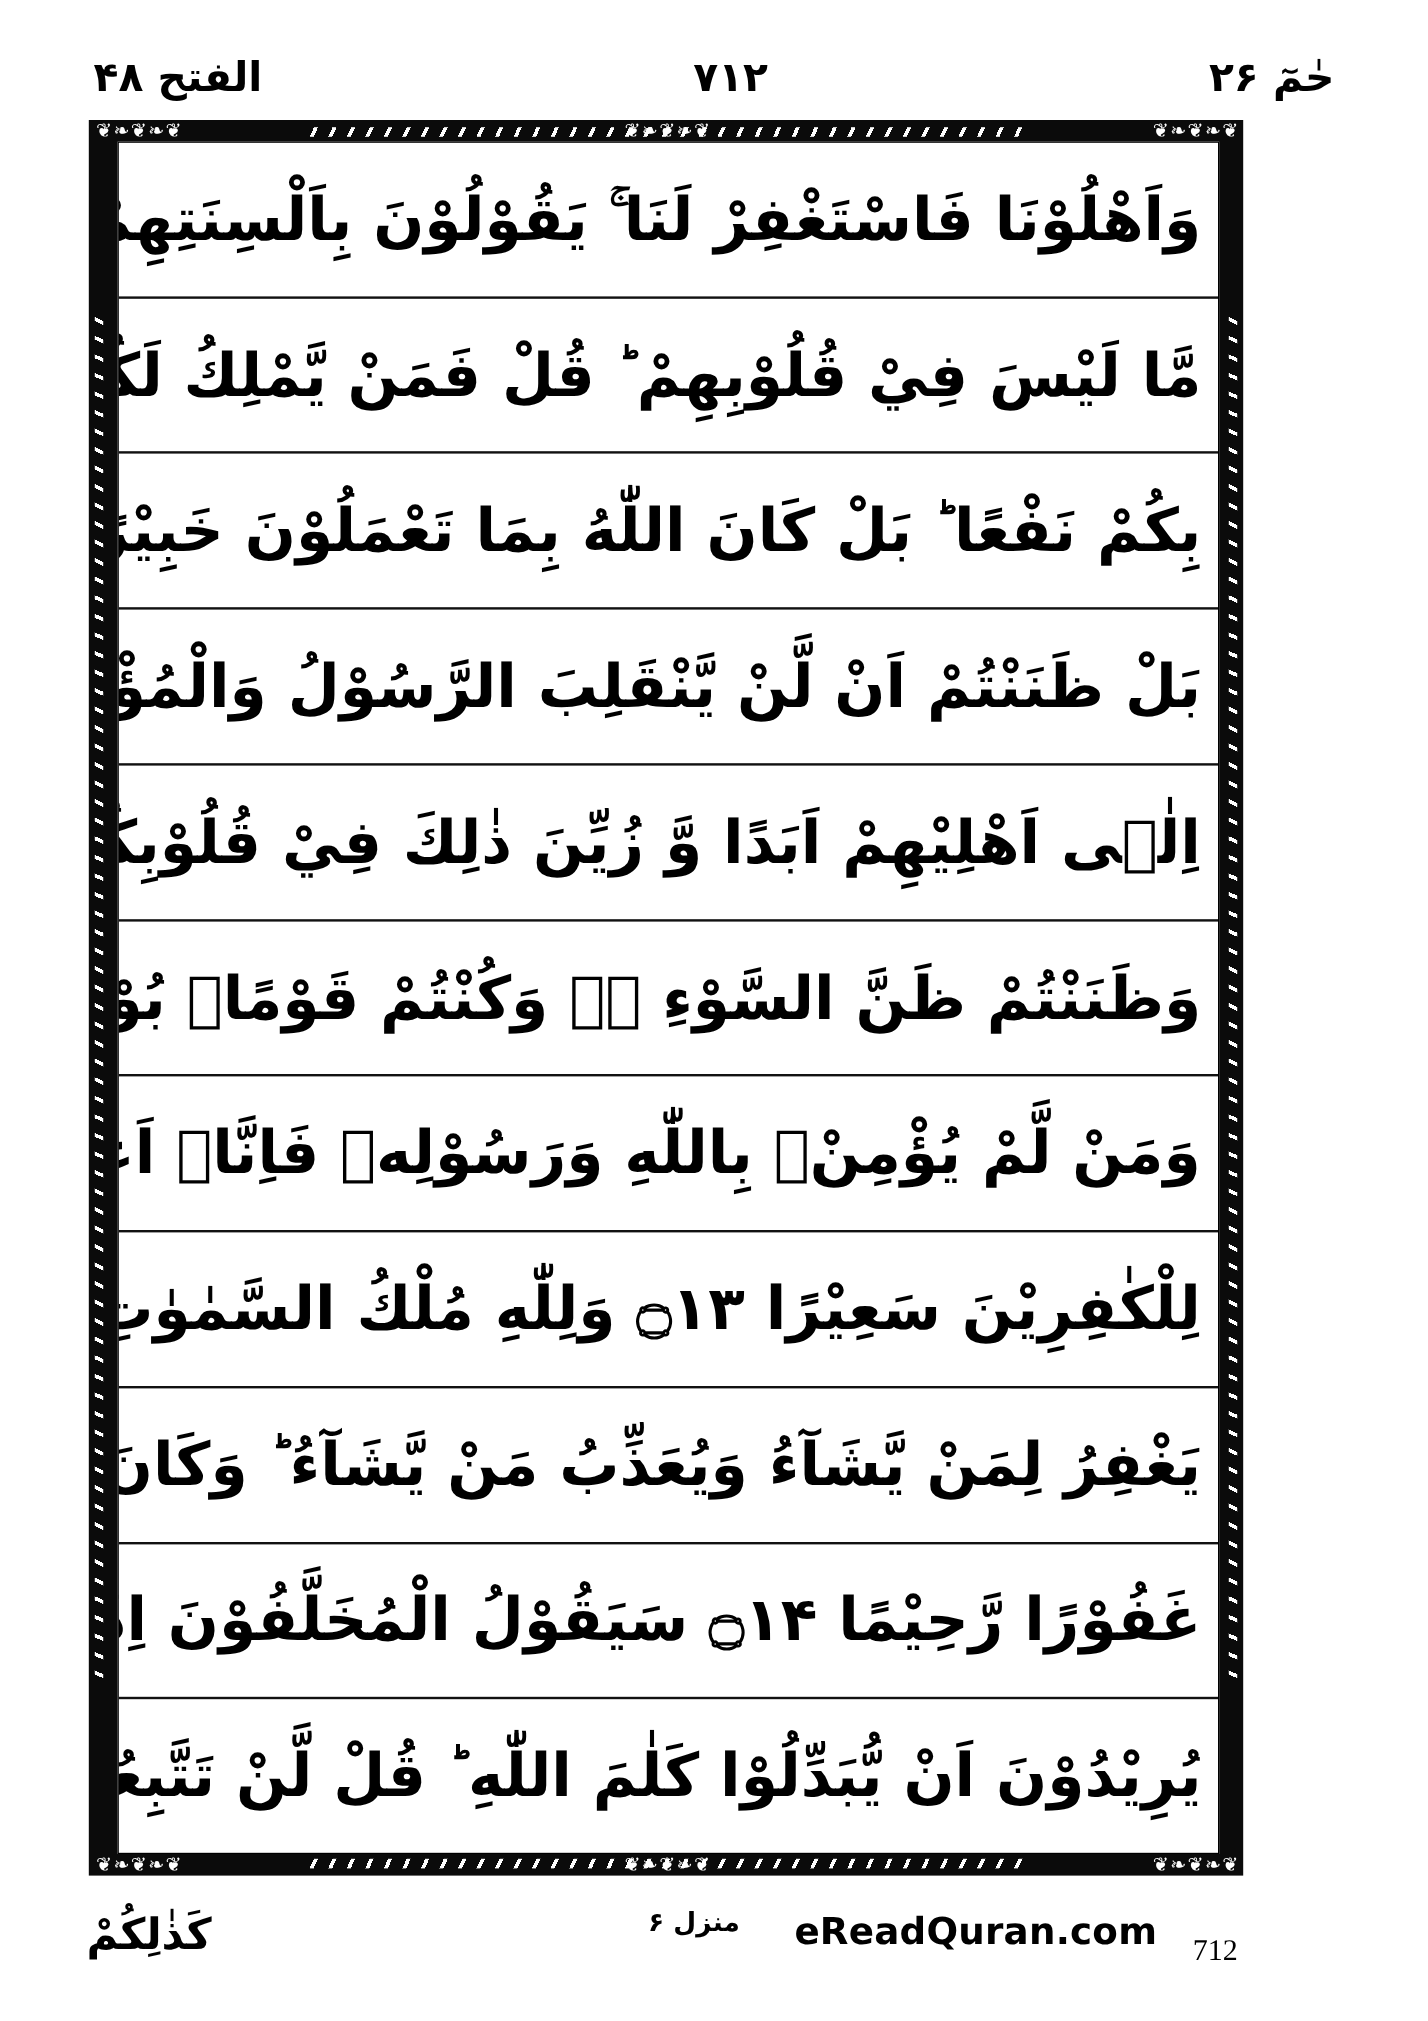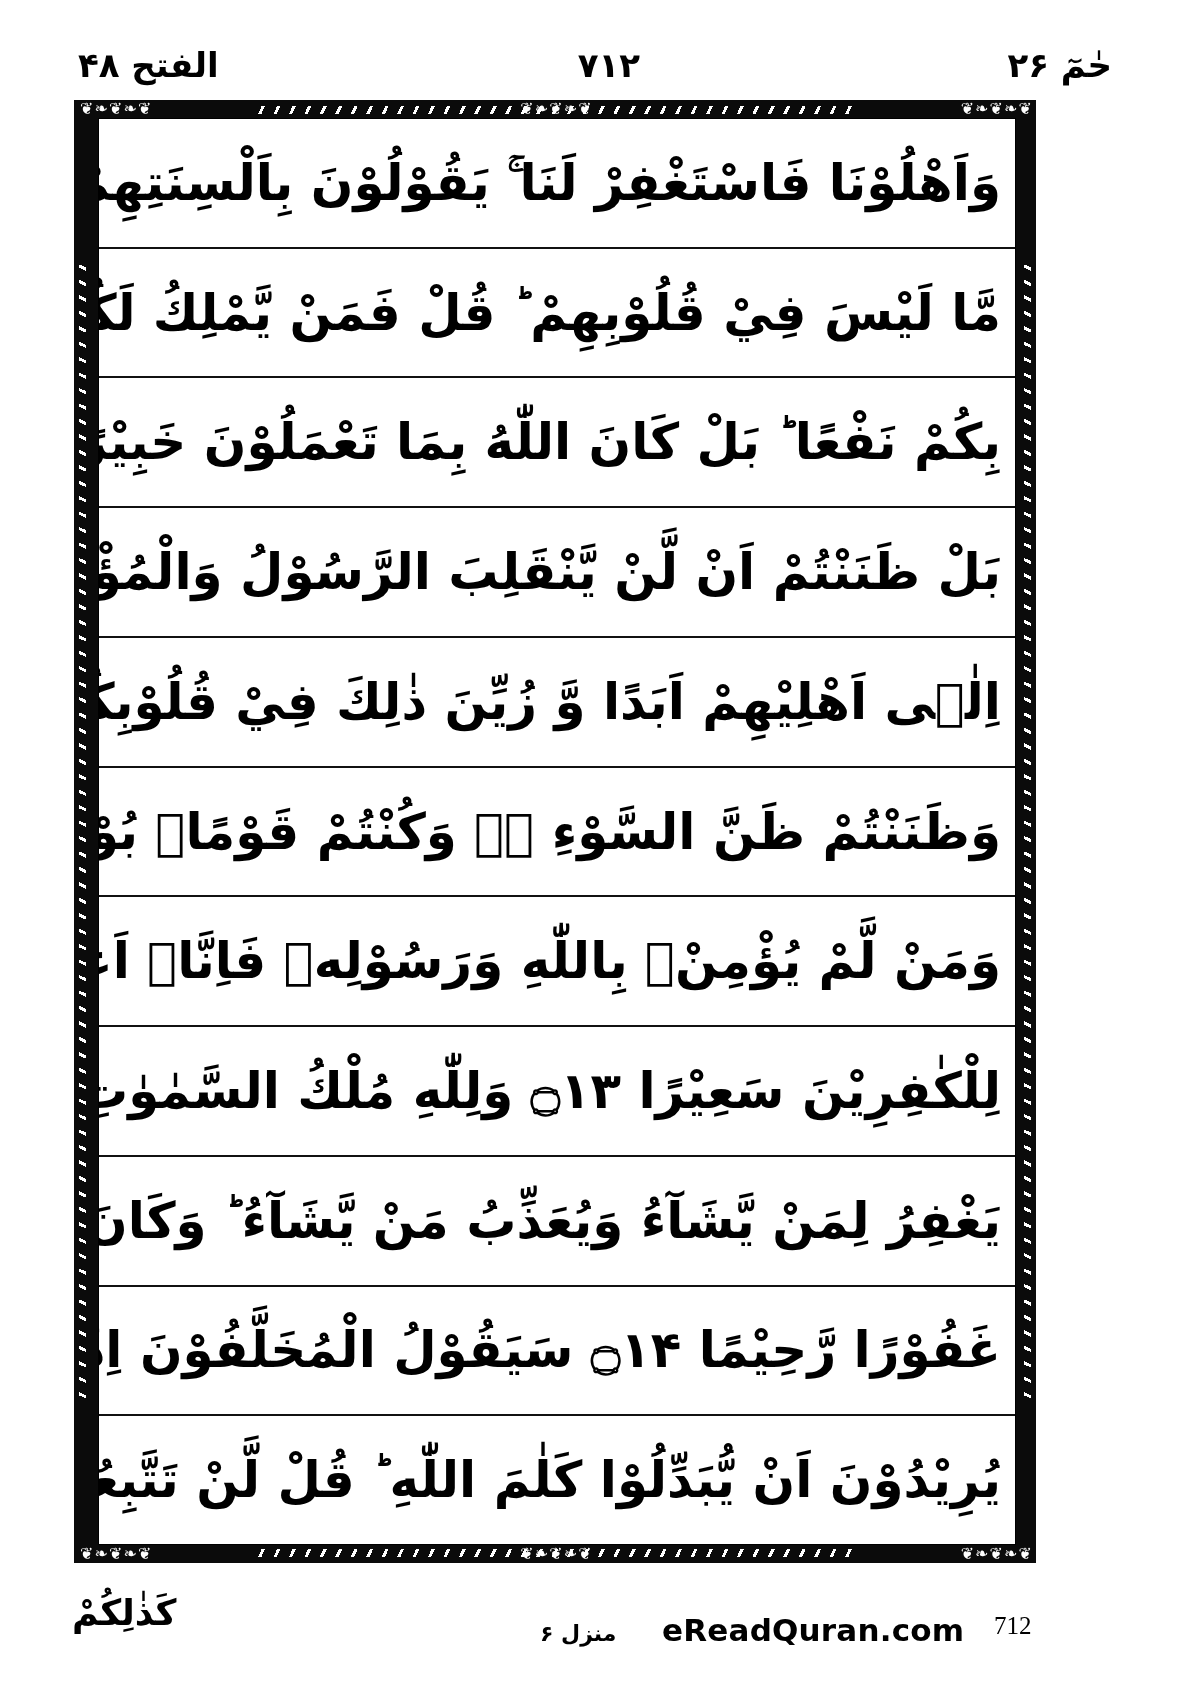--- a/index.html
+++ b/index.html
@@ -32,23 +32,23 @@
 
   .textarea { position:absolute; left:24px; top:18px; right:20px; bottom:18px; background:#fff;
               border:1.5px solid #000; box-sizing:border-box; display:flex; flex-direction:column; }
   .line { flex:1; display:flex; align-items:center; justify-content:space-between;
           direction:rtl; border-bottom:2px solid #111; padding:0 14px; box-sizing:border-box;
           font-size:50px; font-weight:bold; line-height:1; white-space:nowrap; overflow:hidden; }
   .line:last-child { border-bottom:none; }
   .line span.t { display:block; width:100%; text-align:justify; text-align-last:justify; }
 
   .footer-left { position:absolute; left:72px; top:1592px; font-size:36px; font-weight:bold; direction:rtl; }
-  .footer-manzil { position:absolute; left:540px; top:1590px; font-size:22px; font-weight:bold; direction:rtl;margin-top:31px; }
+  .footer-manzil { position:absolute; left:540px; top:1590px; font-size:22px; font-weight:bold; direction:rtl; }
   .footer-site { position:absolute; left:662px; top:1592px; font-family:"DejaVu Sans", sans-serif;
-                 font-weight:bold; font-size:31px; letter-spacing:0.2px;margin-top:20px; }
+                 font-weight:bold; font-size:31px; letter-spacing:0.2px; }
   .footer-page { position:absolute; left:994px; top:1596px; font-family:"Liberation Serif", serif; font-size:25px;margin-top:16px; }
 </style>
 </head>
 <body>
 
 <div class="hdr hdr-left">الفتح ۴۸</div>
 <div class="hdr hdr-center">۷۱۲</div>
 <div class="hdr hdr-right">حٰمٓ ۲۶</div>
 
 <div class="frame">

